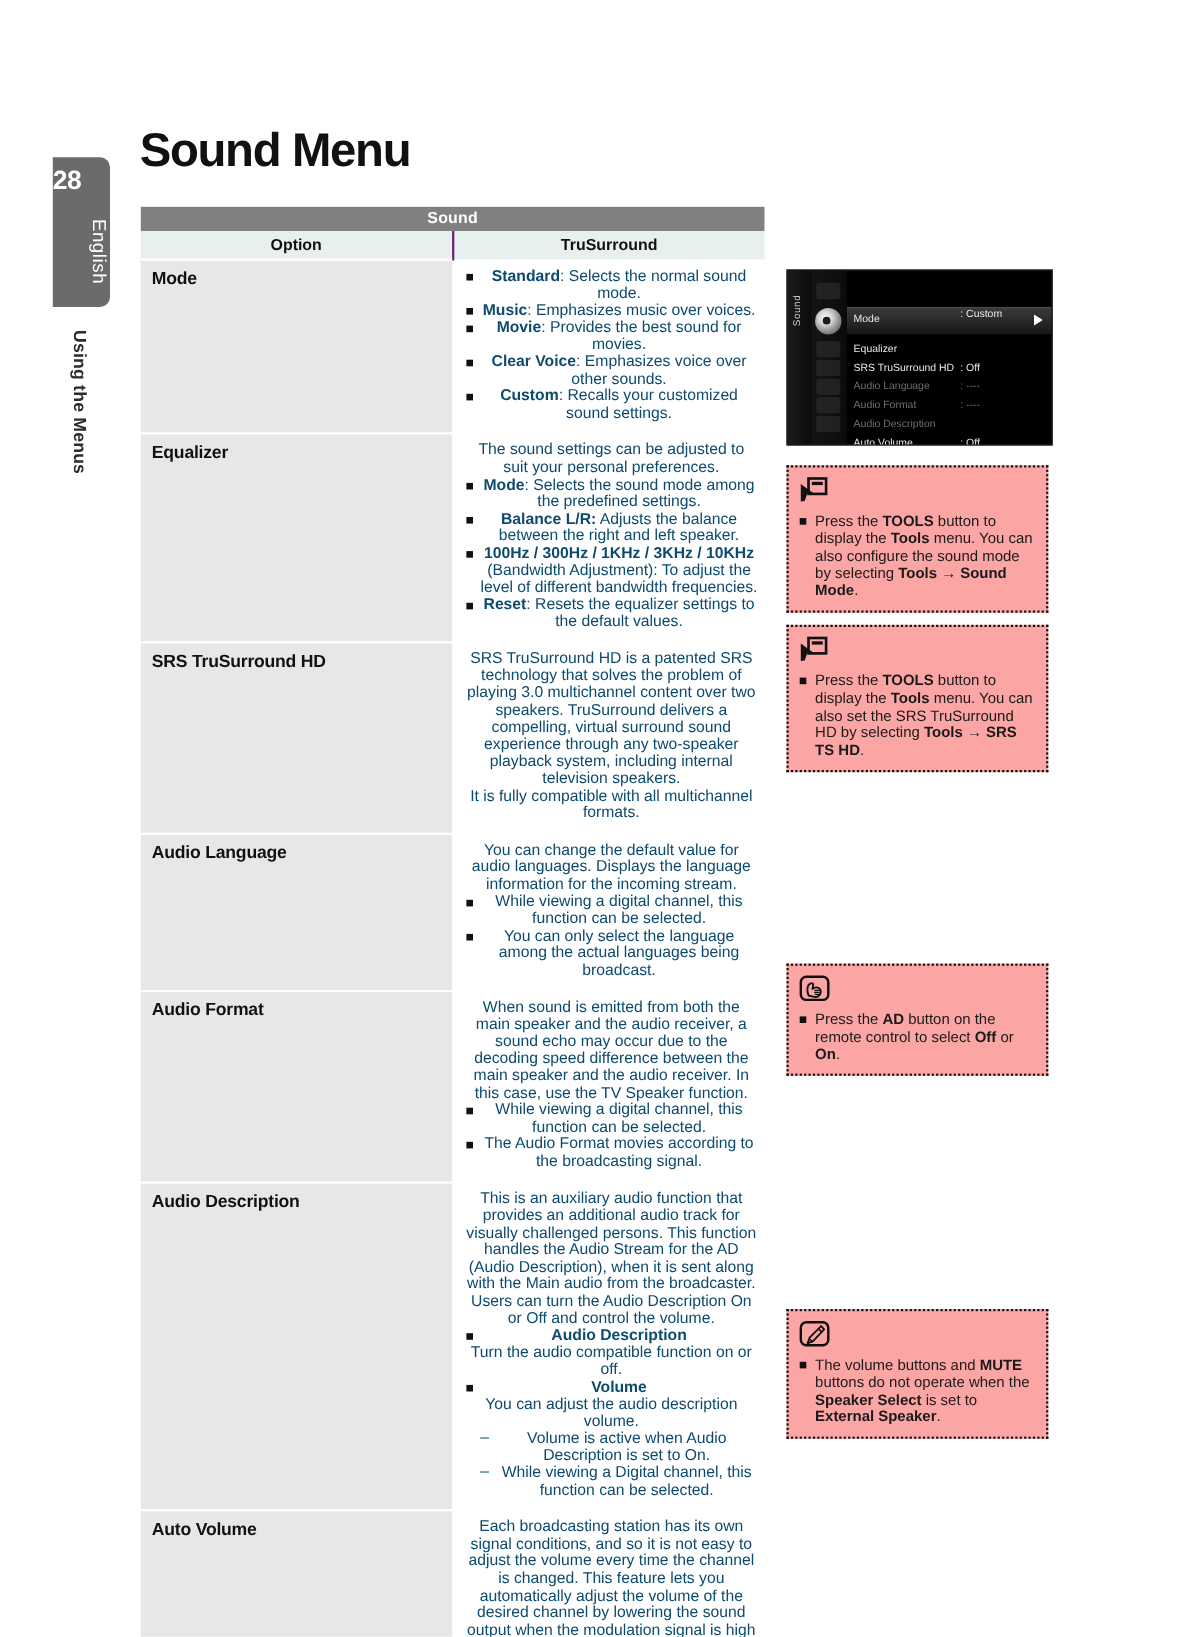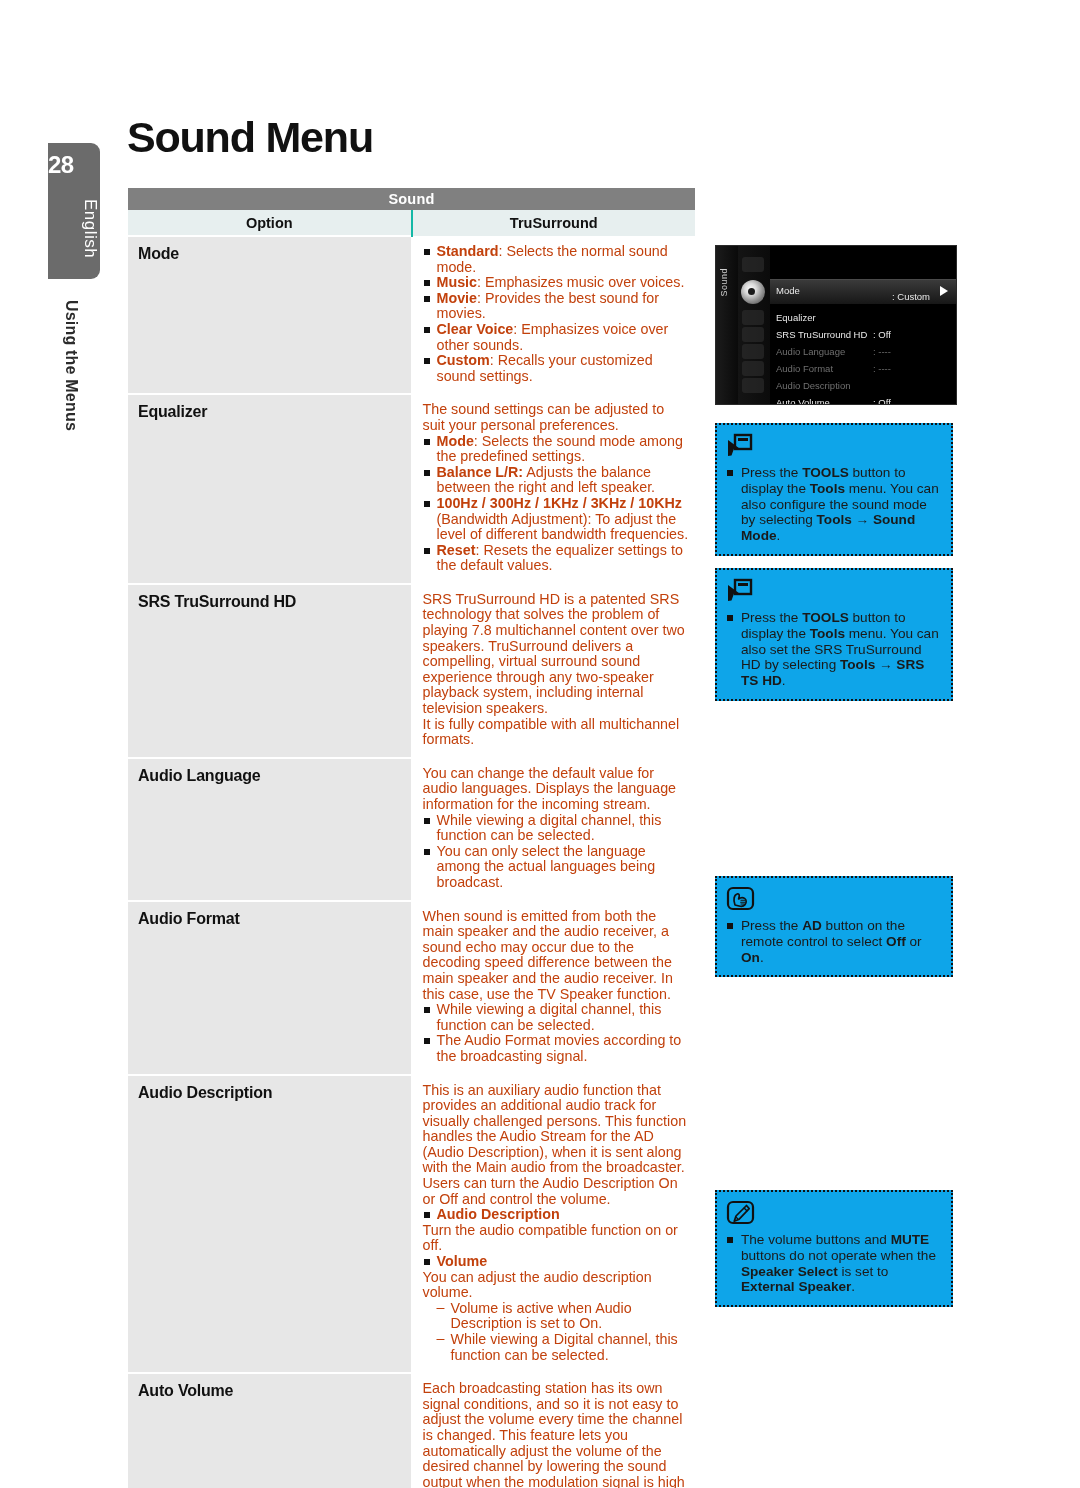--- a/index.html
+++ b/index.html
@@ -79,40 +79,41 @@
     letter-spacing: 0.2px;
   }
   .col-head {
     background: #e7efef;
     color: #111;
     font-size: 14.5px;
     font-weight: bold;
     text-align: center;
     height: 25px;
   }
-  .col-head.opt { width: 190px; border-right: 2px solid #14b8a6; margin-top: 11px; }
+  .col-head.opt { width: 190px; border-right: 2px solid #701a75; margin-top: 11px; }
 
   .opt-cell {
     background: #e7e7e7;
     vertical-align: top;
     font-size: 16px;
     font-weight: bold;
     color: #111;
     padding: 8px 0 10px 10px !important;
     border-top: 2px solid #ffffff;
     border-right: 2px solid #ffffff;
     letter-spacing: -0.2px;
   }
   .desc-cell {
     background: #ffffff;
     vertical-align: top;
     font-size: 14.3px;
     line-height: 15.6px;
-    color: #c2410c;
+    color: #0c4a6e;
     padding: 8px 6px 10px 10px !important;
+    text-align: center;
   }
   .desc-cell p { margin: 0; }
 
   
   ul.sq {
     list-style: none;
     margin: 0; padding: 0;
   }
   ul.sq > li {
     position: relative;
@@ -220,21 +221,21 @@
     border-top: 5px solid transparent;
     border-bottom: 5px solid transparent;
   }
 
   
   .note {
     position: absolute;
     left: 715px;
     width: 238px;
     border: 2px dotted #111111;
-    background: #0ea5e9;
+    background: #fca5a5;
     box-sizing: border-box;
     padding: 8px 9px 9px 9px;
   }
   .note .note-icon { margin-bottom: 2px; }
   .note ul.sq > li {
     font-size: 13.6px;
     line-height: 15.8px;
     padding-left: 15px;
     margin-bottom: 1px;
   }
@@ -288,21 +289,21 @@
         <li><span class="b">Balance L/R:</span><span> Adjusts the balance between the right and left speaker.</span></li>
         <li><span class="b">100Hz / 300Hz / 1KHz / 3KHz / 10KHz</span><span> (Bandwidth Adjustment): To adjust the level of different bandwidth frequencies.</span></li>
         <li><span class="b">Reset</span><span>: Resets the equalizer settings to the default values.</span></li>
       </ul>
     </td>
   </tr>
 
   <tr>
     <td class="opt-cell">SRS TruSurround HD</td>
     <td class="desc-cell">
-      <p>SRS TruSurround HD is a patented SRS technology that solves the problem of playing 7.8 multichannel content over two speakers. TruSurround delivers a compelling, virtual surround sound experience through any two-speaker playback system, including internal television speakers.</p>
+      <p>SRS TruSurround HD is a patented SRS technology that solves the problem of playing 3.0 multichannel content over two speakers. TruSurround delivers a compelling, virtual surround sound experience through any two-speaker playback system, including internal television speakers.</p>
       <p>It is fully compatible with all multichannel formats.</p>
     </td>
   </tr>
 
   <tr>
     <td class="opt-cell">Audio Language</td>
     <td class="desc-cell">
       <p>You can change the default value for audio languages. Displays the language information for the incoming stream.</p>
       <ul class="sq">
         <li>While viewing a digital channel, this function can be selected.</li>
@@ -362,21 +363,21 @@
   <div class="mi" style="top:64px;"></div>
   <div class="mi" style="top:81px;"></div>
   <div class="mi" style="top:98px;"></div>
   <div class="mi" style="top:115px;"></div>
   <div class="mi" style="top:132px;"></div>
 
   <div class="hl" style="top:33px;"></div>
   <div class="arrow" style="top:40px;"></div>
 
   <div class="rowlabel" style="top:39px;">Mode</div>
-  <div class="rowval" style="top:45px;margin-left:19px;">: Custom</div>
+  <div class="rowval" style="top:34px;">: Custom</div>
 
   <div class="rowlabel" style="top:66px;">Equalizer</div>
   <div class="rowval" style="top:66px;"></div>
 
   <div class="rowlabel" style="top:83px;">SRS TruSurround HD</div>
   <div class="rowval" style="top:83px;">: Off</div>
 
   <div class="rowlabel dim" style="top:100px;">Audio Language</div>
   <div class="rowval dim" style="top:100px;">: ----</div>
 

